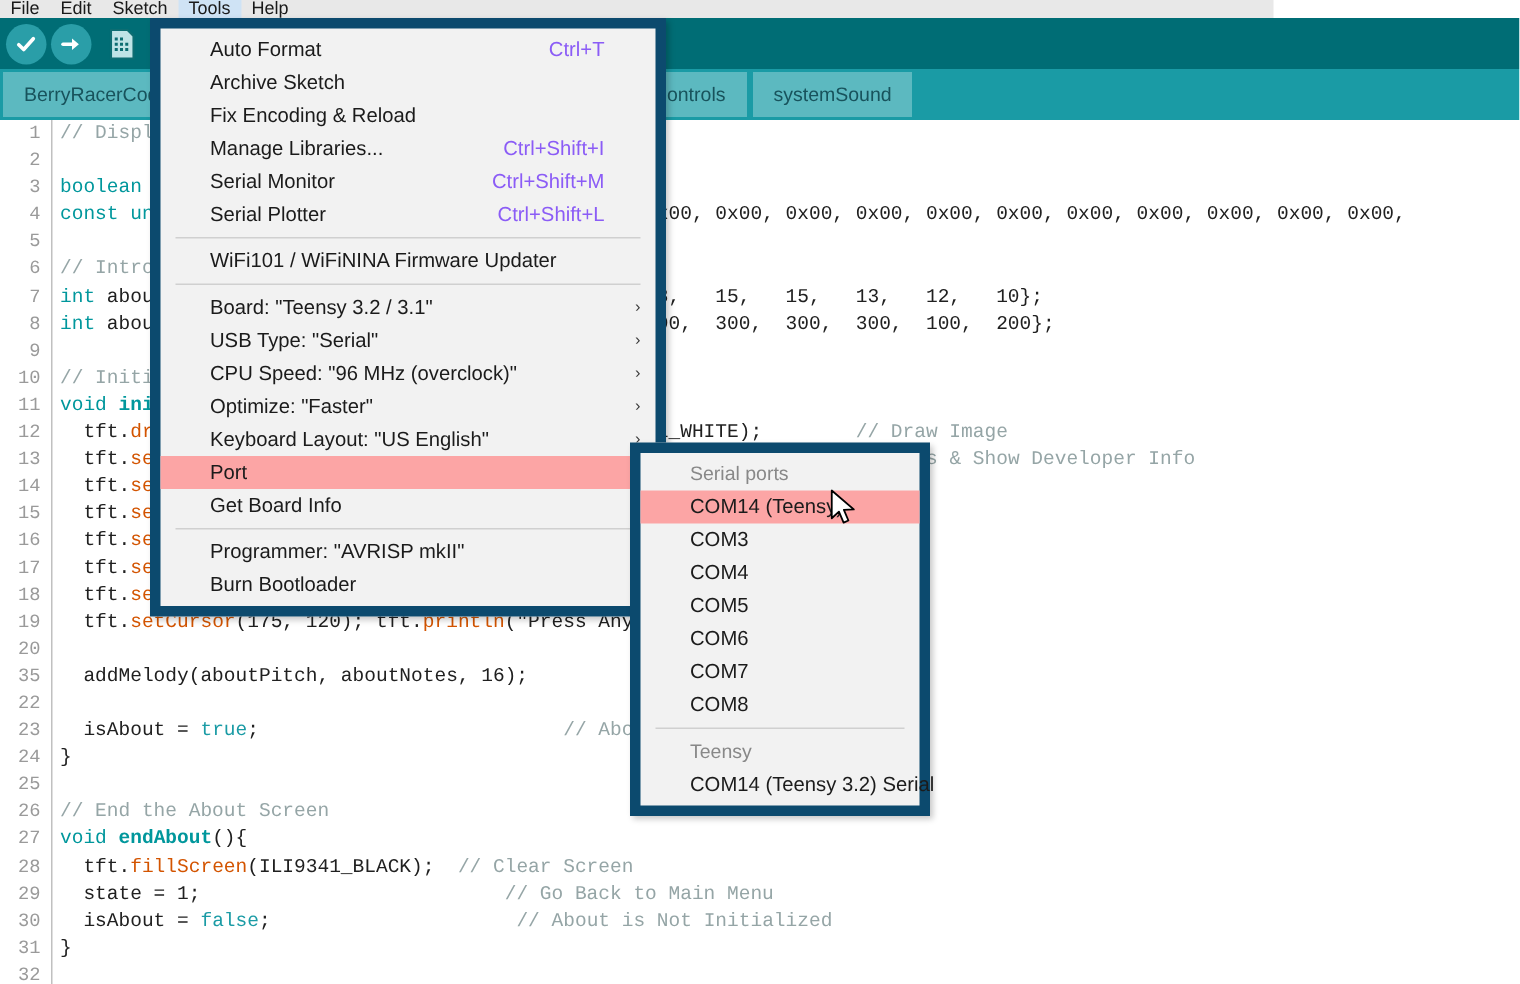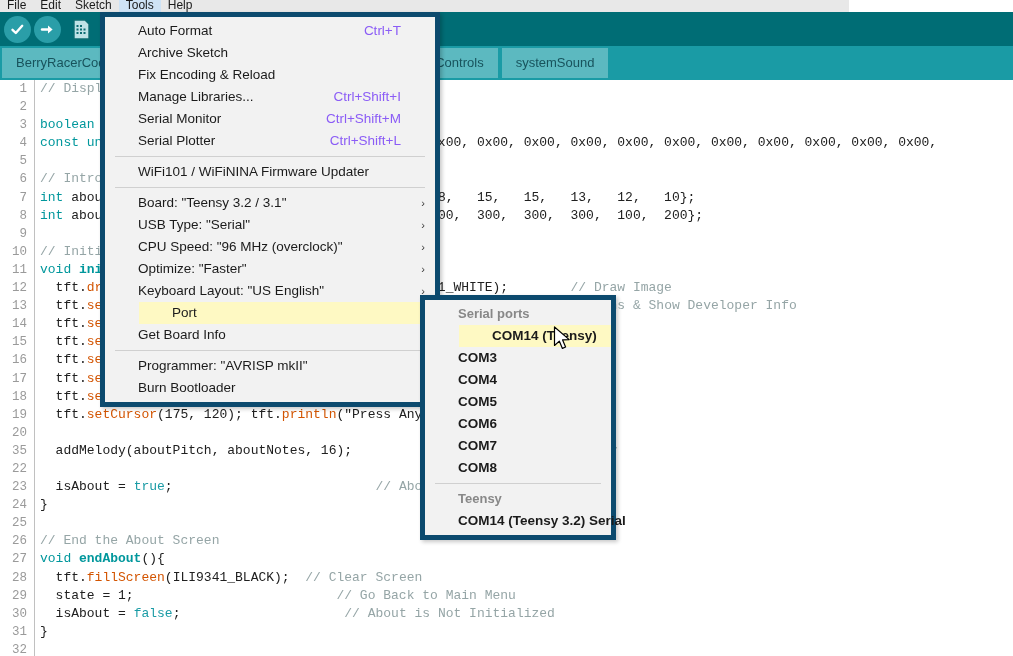--- a/index.html
+++ b/index.html
@@ -108,38 +108,38 @@
   .kwb  { color: #00979c; font-weight: bold; }
   .fn   { color: #d35400; }
   .cmt  { color: #95a5a6; }
   .lit  { color: #1a9ba5; }
   .plain{ color: #202020; }
 
   
   .menu {
     position: absolute;
     background: #f2f2f2;
-    border: 5px solid #0c4a6e;
+    border: 7px solid #0c4a6e;
     box-shadow: 2px 2px 4px rgba(0,0,0,0.22);
     z-index: 60;
     font-size: 13.5px;
     color: #1b1b1b;
     padding: 3px 0;
   }
   #tools-menu { top: 12px; left: 100px; width: 330px; }
-  #port-menu  { top: 295px; left: 420px; width: 186px; font-weight: bold; }
+  #port-menu  { top: 295px; left: 420px; width: 186px; }
 
   .mi {
     position: relative;
     height: 22px; line-height: 22px;
     padding: 0 10px 0 33px;
     white-space: nowrap;
     display: flex; align-items: center;
   }
-  .mi.hi { background: #fef9c3; margin-left: 34px; }
+  .mi.hi { background: #fca5a5; }
   .mi .accel {
     position: absolute; right: 34px;
     color: #8b5cf6;
     text-align: right;
   }
   .mi .arrow {
     position: absolute; right: 10px;
     font-size: 11px; color: #3a3a3a;
   }
   .mi.header {

